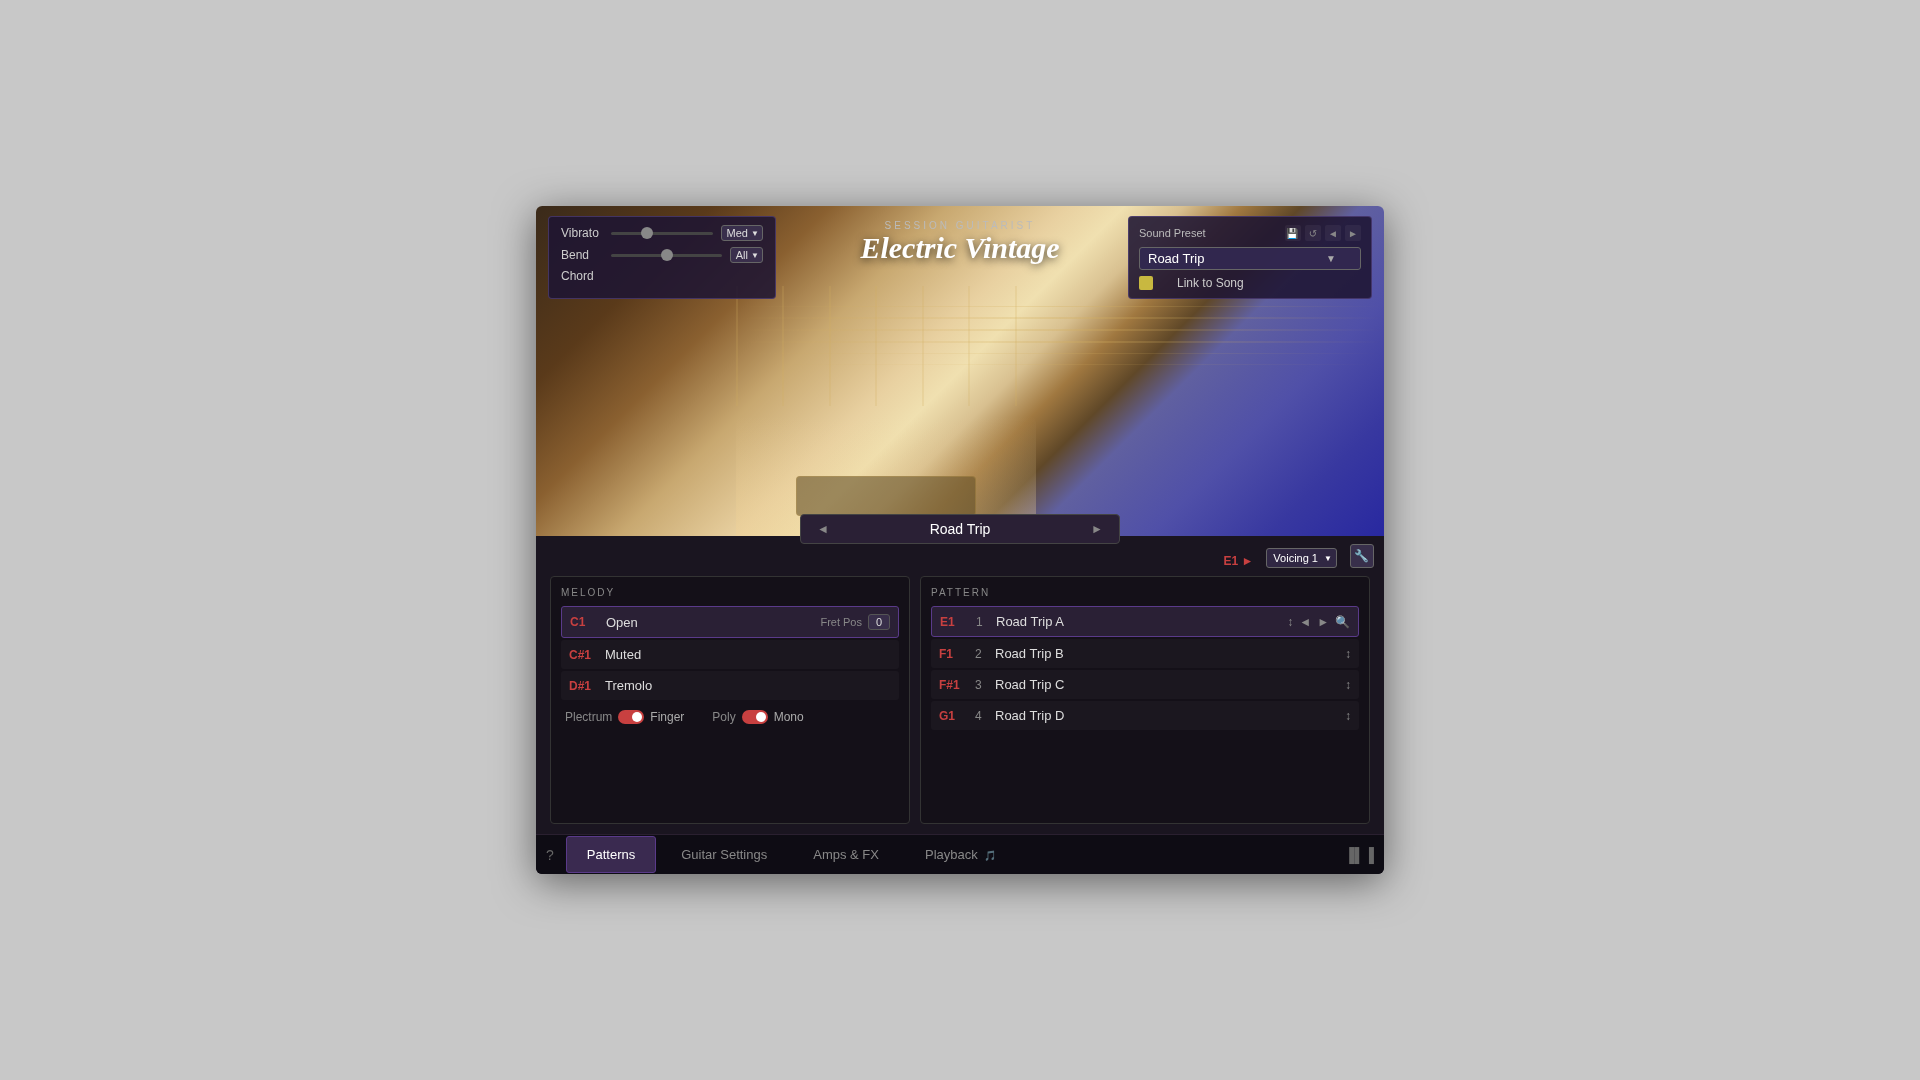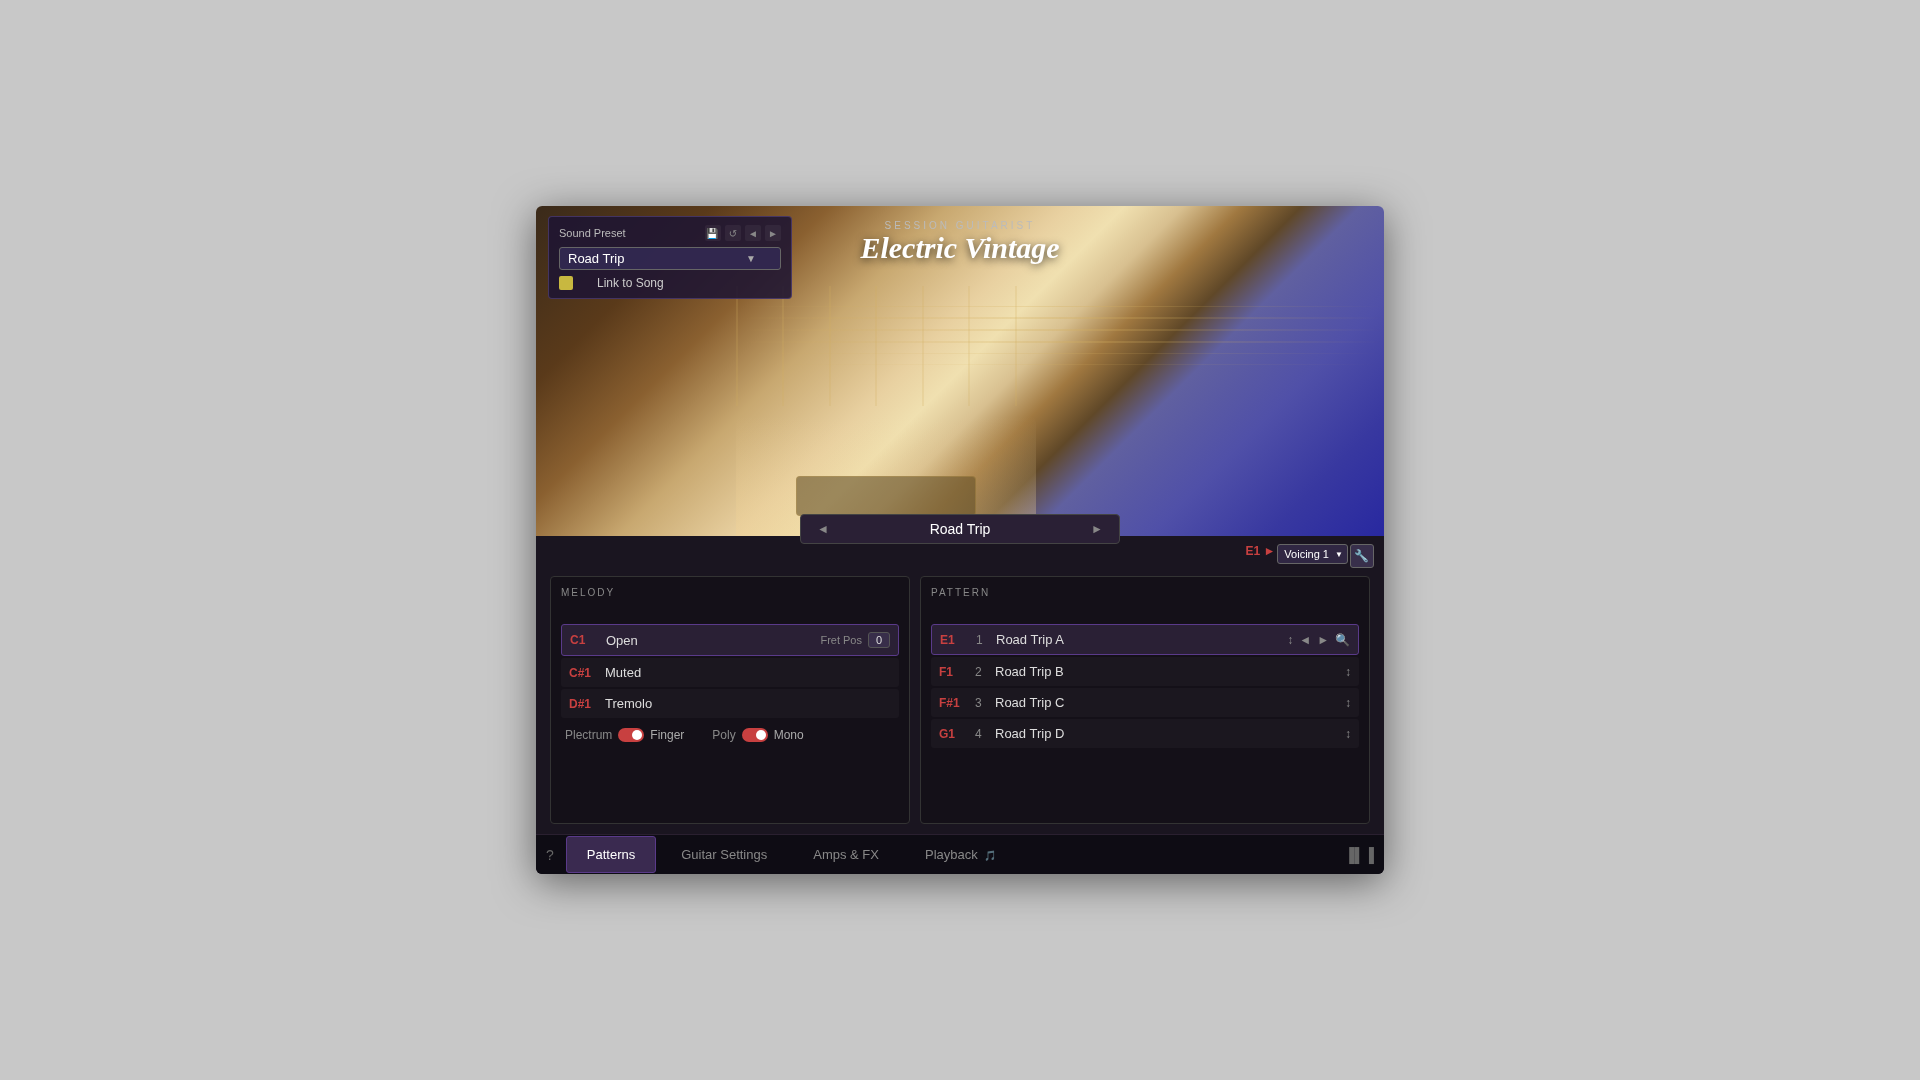--- a/index.html
+++ b/index.html
@@ -246,22 +246,22 @@
       font-size: 14px;
       flex: 1;
       text-align: center;
     }
     
     .voicing-row {
       position: absolute;
       top: 8px;
       right: 10px;
       display: flex;
-      align-items: flex-start;
-      gap: 2px;
+      align-items: flex-end;
+      gap: 13px;
       z-index: 20;
     }
     .e1-label {
       color: #c84040;
       font-size: 12px;
       font-weight: bold;
     }
     .voicing-dropdown {
       background: rgba(50,40,70,0.95);
       border: 1px solid #666;
@@ -307,21 +307,21 @@
       border-radius: 4px;
       padding: 10px;
       width: 360px;
       flex-shrink: 0;
     }
     .panel-title {
       color: #888;
       font-size: 10px;
       letter-spacing: 2px;
       text-transform: uppercase;
-      margin-bottom: 26px;
+      margin-bottom: 8px;
     }
     .melody-row {
       display: flex;
       align-items: center;
       padding: 7px 8px;
       border-radius: 3px;
       margin-bottom: 2px;
       cursor: pointer;
     }
     .melody-row.active {
@@ -543,20 +543,43 @@
       <div class="fret-line"></div>
       <div class="fret-line"></div>
       <div class="fret-line"></div>
     </div>
 
     <div style="position:absolute;bottom:0;left:200px;width:300px;height:120px;background:linear-gradient(to top,rgba(240,210,150,0.4),transparent);border-radius:8px 8px 0 0;"></div>
     <div style="position:absolute;bottom:20px;left:260px;width:180px;height:40px;background:rgba(100,80,40,0.6);border-radius:4px;border:1px solid rgba(200,160,80,0.3);"></div>
 
     <div class="top-overlay">
 
+      <div class="top-left-panel">
+        <div class="control-row">
+          <span class="control-label">Vibrato</span>
+          <div class="slider-track">
+            <div class="slider-thumb"></div>
+          </div>
+          <div class="dropdown-small">
+            <span>Med</span>
+          </div>
+        </div>
+        <div class="control-row">
+          <span class="control-label">Bend</span>
+          <div class="slider-track">
+            <div class="slider-thumb bend-thumb"></div>
+          </div>
+          <div class="dropdown-small">
+            <span>All</span>
+          </div>
+        </div>
+        <div class="control-row">
+          <span class="control-label">Chord</span>
+        </div>
+      </div>
 
       <div class="title-area">
         <div class="session-guitarist-text">SESSION GUITARIST</div>
         <div class="electric-vintage-text">Electric Vintage</div>
       </div>
 
       <div class="top-right-panel">
         <div class="sound-preset-header">
           <span class="sound-preset-label">Sound Preset</span>
           <div class="preset-icons">

